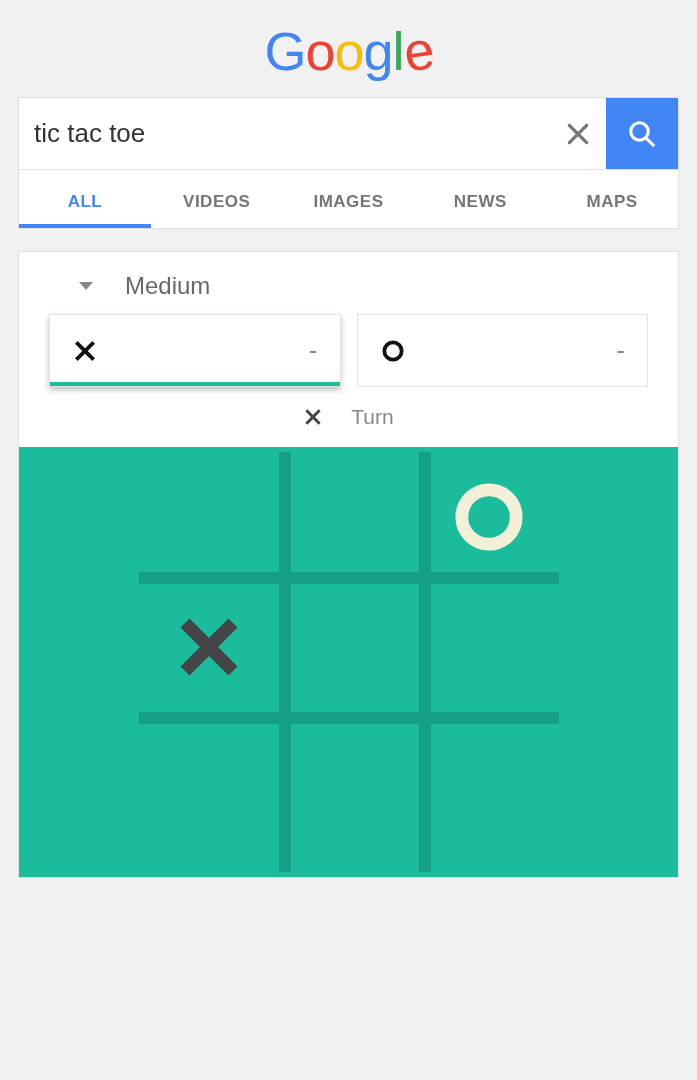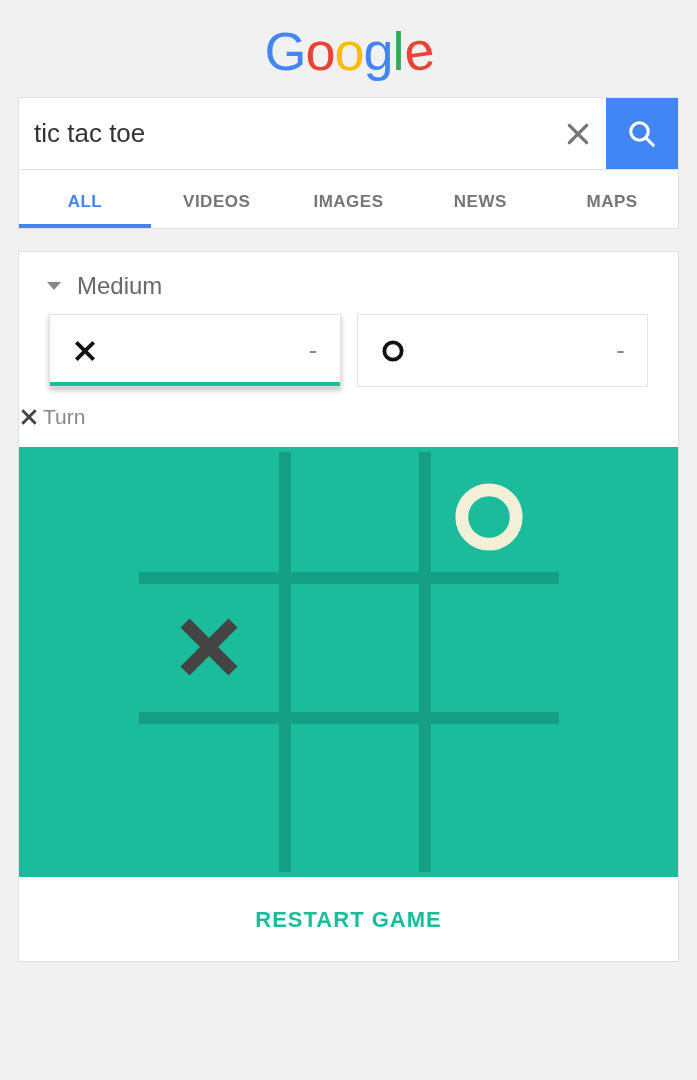--- a/index.html
+++ b/index.html
@@ -91,22 +91,22 @@
   }
 
   .game-card {
     margin-top: 22px;
     background: #fff;
     border: 1px solid #e0e0e0;
   }
   .difficulty-row {
     display: flex;
     align-items: center;
-    padding: 20px 30px 14px 28px;
-    gap: 16px;
+    padding: 20px 30px 14px 60px;
+    gap: 32px;
     cursor: pointer;
   }
   .chevron {
     width: 0; height: 0;
     border-left: 7px solid transparent;
     border-right: 7px solid transparent;
     border-top: 8px solid #888;
   }
   .difficulty-label {
     font-size: 24px;
@@ -146,21 +146,22 @@
     font-size: 26px;
   }
 
   .turn-row {
     text-align: center;
     padding: 0 0 18px 0;
     color: #888;
     font-size: 21px;
     display: flex;
     align-items: center;
-    gap: 4px;
+    justify-content: center;
+    gap: 28px;
   }
 
   .board-area {
     background: #1abc9c;
     position: relative;
     height: 430px;
     overflow: hidden;
   }
   .grid {
     position: absolute;
@@ -290,19 +291,16 @@
           </svg>
         </div>
         <div class="cell c11"></div>
         <div class="cell c12"></div>
         <div class="cell c20"></div>
         <div class="cell c21"></div>
         <div class="cell c22"></div>
       </div>
     </div>
 
-    <div class="restart-row">
-      <button class="restart-btn">RESTART GAME</button>
-    </div>
 
   </div>
 
 </div>
 
 </body></html>

